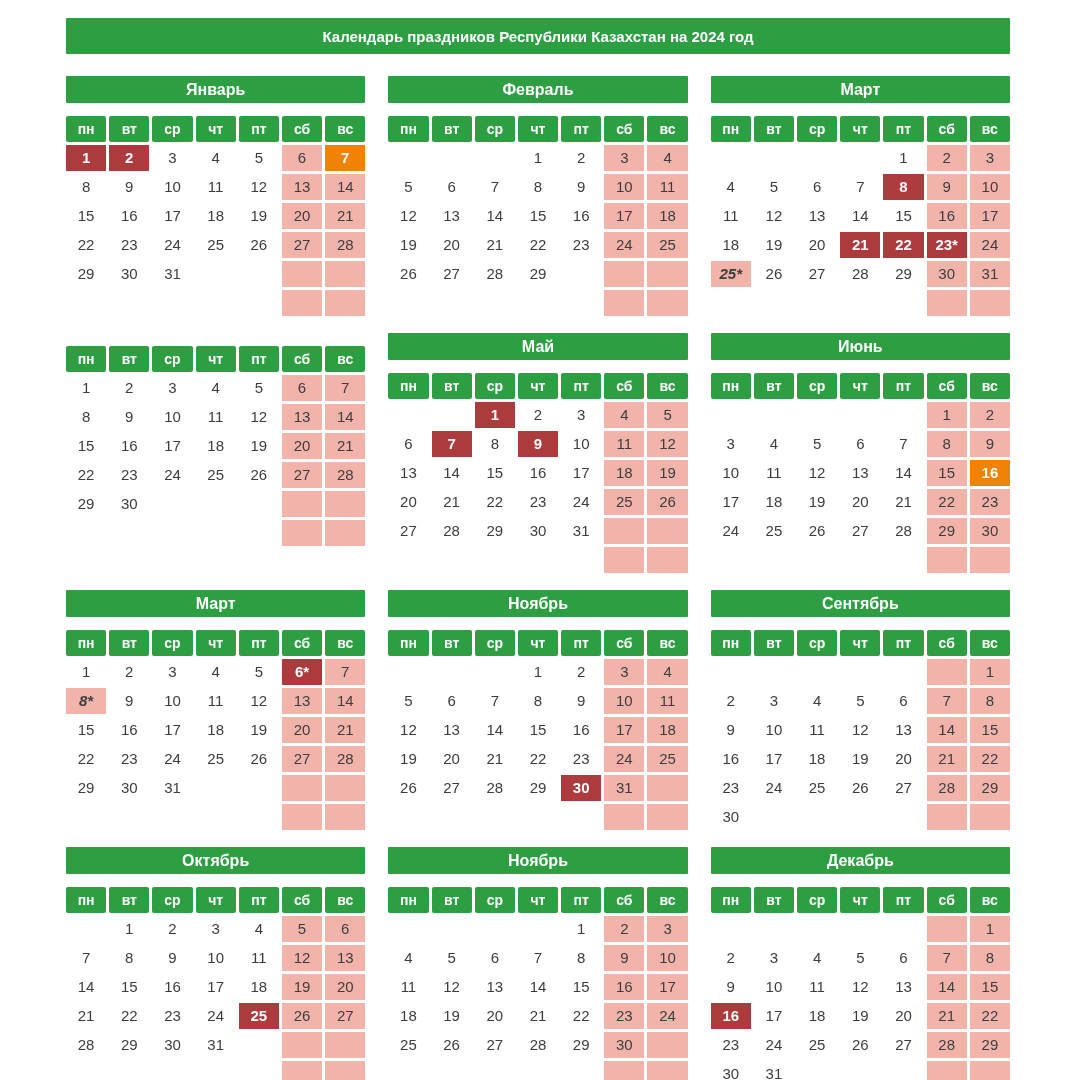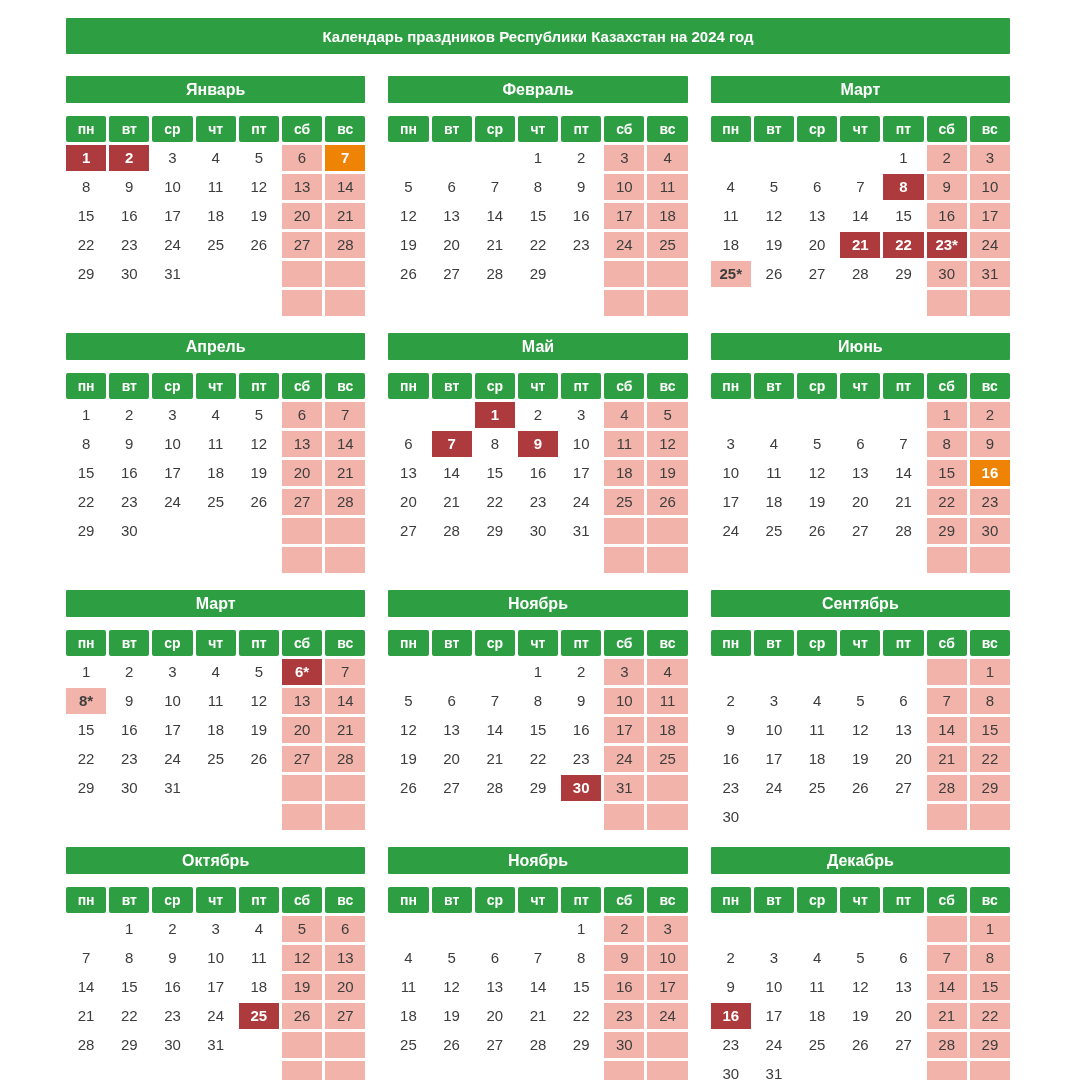--- a/index.html
+++ b/index.html
@@ -86,20 +86,21 @@
     font-weight: bold;
   }
   .cell.orange {
     background: var(--orange, #EE8306);
     color: #ffffff;
     font-weight: bold;
   }
   .cell.moved {
     background: var(--pink, #F2B4AA);
     font-weight: bold;
+    font-style: italic;
   }
 </style>
 </head>
 <body>
 
 <div class="page">
   <div class="title-bar">Календарь праздников Республики Казахстан на 2024 год</div>
   <div class="months" id="months">
   <div class="month">
     <div class="month-title">Январь</div>
@@ -266,21 +267,20 @@
           <div class="cell"></div>
           <div class="cell"></div>
           <div class="cell"></div>
           <div class="cell"></div>
           <div class="cell wknd"></div>
           <div class="cell wknd"></div>
         </div>
   </div>
 
   <div class="month">
-    <div class="month-title">Апрель</div>
     <div class="weekdays">
           <div class="wcell">пн</div>
           <div class="wcell">вт</div>
           <div class="wcell">ср</div>
           <div class="wcell">чт</div>
           <div class="wcell">пт</div>
           <div class="wcell">сб</div>
           <div class="wcell">вс</div>
         </div>
     <div class="grid">

